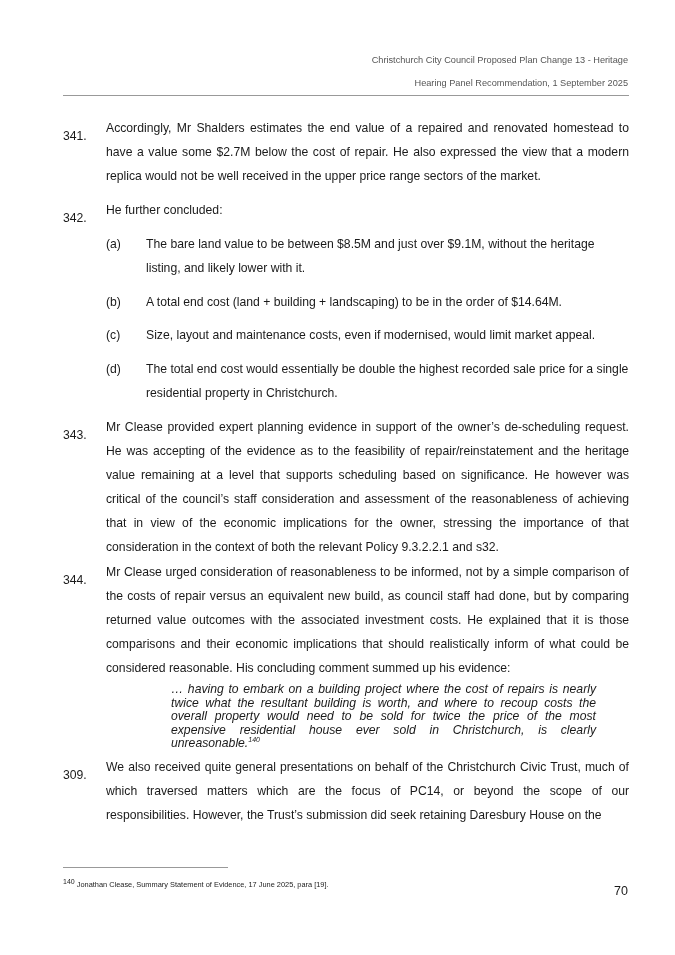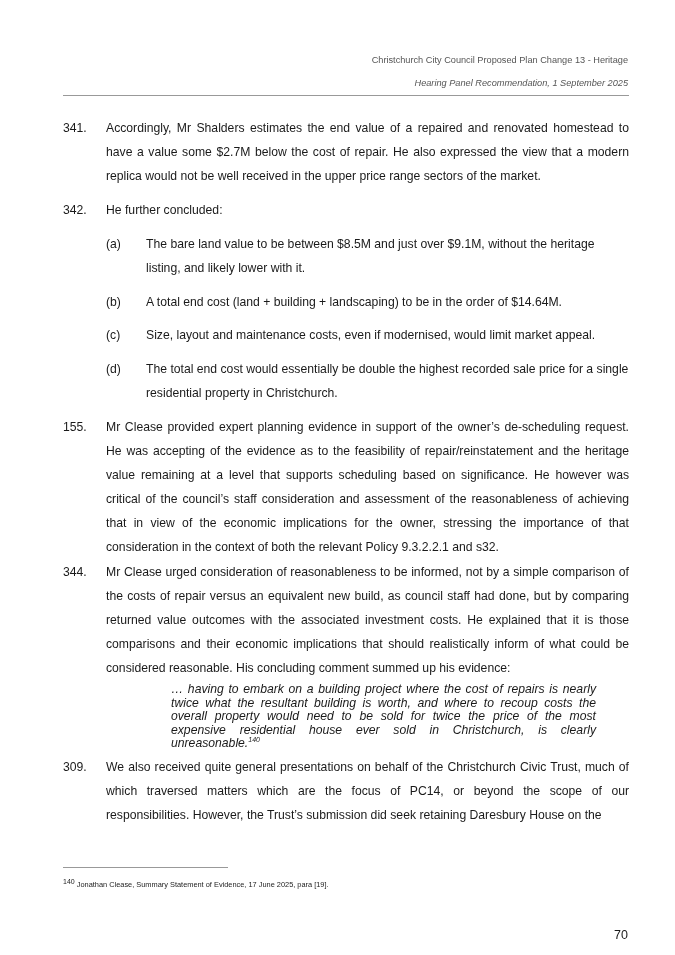--- a/index.html
+++ b/index.html
@@ -1,33 +1,33 @@
 <!DOCTYPE html>
 <html><head>
 <meta charset="utf-8">
 <style>
   html, body { margin: 0; padding: 0; background: #ffffff; }
   body { width: 675px; height: 955px; position: relative; overflow: hidden;
          font-family: "Liberation Sans", sans-serif; color: #1a1a1a; }
   .header { position: absolute; right: 47px; text-align: right; font-size: 9.2px; color: #555; }
   .h1 { top: 55px; }
-  .h2 { top: 78px; font-style: italic; }
+  .h2 { top: 78px; }
   .header-rule { position: absolute; left: 63px; top: 95px; width: 566px; height: 1px; background: #999; }
   .para { position: absolute; left: 63px; width: 566px; font-size: 12.2px; line-height: 24px; }
-  .para .num { position: absolute; left: 0; top: 0; }
+  .para .num { position: absolute; left: 0; top: 8px; }
   .para .txt { margin-left: 43px; text-align: justify; }
   .sub { position: absolute; left: 106px; width: 523px; font-size: 12.2px; line-height: 24px; }
   .sub .lbl { position: absolute; left: 0; top: 0; }
   .sub .txt { margin-left: 40px; }
   .quote { position: absolute; left: 171px; width: 425px; font-size: 12.2px; line-height: 13.6px;
            font-style: italic; text-align: justify; text-align-last: left; }
   sup { font-size: 7px; vertical-align: super; line-height: 0; }
   .fn-rule { position: absolute; left: 63px; top: 867px; width: 165px; height: 1px; background: #999; }
   .footnote { position: absolute; left: 63px; top: 880px; font-size: 7.4px; color: #222; }
-  .pagenum { position: absolute; right: 47px; top: 928px; font-size: 12.5px; }
+  .pagenum { position: absolute; right: 47px; top: 884px; font-size: 12.5px; }
 </style>
 </head>
 <body>
 
 <div class="header h1">Christchurch City Council Proposed Plan Change 13 - Heritage</div>
 <div class="header h2">Hearing Panel Recommendation, 1 September 2025</div>
 <div class="header-rule"></div>
 
 <div class="para" style="top:116px">
   <span class="num">341.</span>
@@ -50,21 +50,21 @@
 <div class="sub" style="top:323px">
   <span class="lbl">(c)</span>
   <div class="txt">Size, layout and maintenance costs, even if modernised, would limit market appeal.</div>
 </div>
 <div class="sub" style="top:357px">
   <span class="lbl">(d)</span>
   <div class="txt">The total end cost would essentially be double the highest recorded sale price for a single residential property in Christchurch.</div>
 </div>
 
 <div class="para" style="top:415px">
-  <span class="num">155.</span>
+  <span class="num">343.</span>
   <div class="txt">Mr Clease provided expert planning evidence in support of the owner’s de-scheduling request. He was accepting of the evidence as to the feasibility of repair/reinstatement and the heritage value remaining at a level that supports scheduling based on significance.  He however was critical of the council’s staff consideration and assessment of the reasonableness of achieving that in view of the economic implications for the owner, stressing the importance of that consideration in the context of both the relevant Policy 9.3.2.2.1 and s32.</div>
 </div>
 
 <div class="para" style="top:560px">
   <span class="num">344.</span>
   <div class="txt">Mr Clease urged consideration of reasonableness to be informed, not by a simple comparison of the costs of repair versus an equivalent new build, as council staff had done, but by comparing returned value outcomes with the associated investment costs.  He explained that it is those comparisons and their economic implications that should realistically inform of what could be considered reasonable.  His concluding comment summed up his evidence:</div>
 </div>
 
 <div class="quote" style="top:683px"><span>… having to embark on a building project where the cost of repairs is nearly twice what the resultant building is worth, and where to recoup costs the overall property would need to be sold for twice the price of the most expensive residential house ever sold in Christchurch, is clearly unreasonable.</span><sup>140</sup></div>
 

